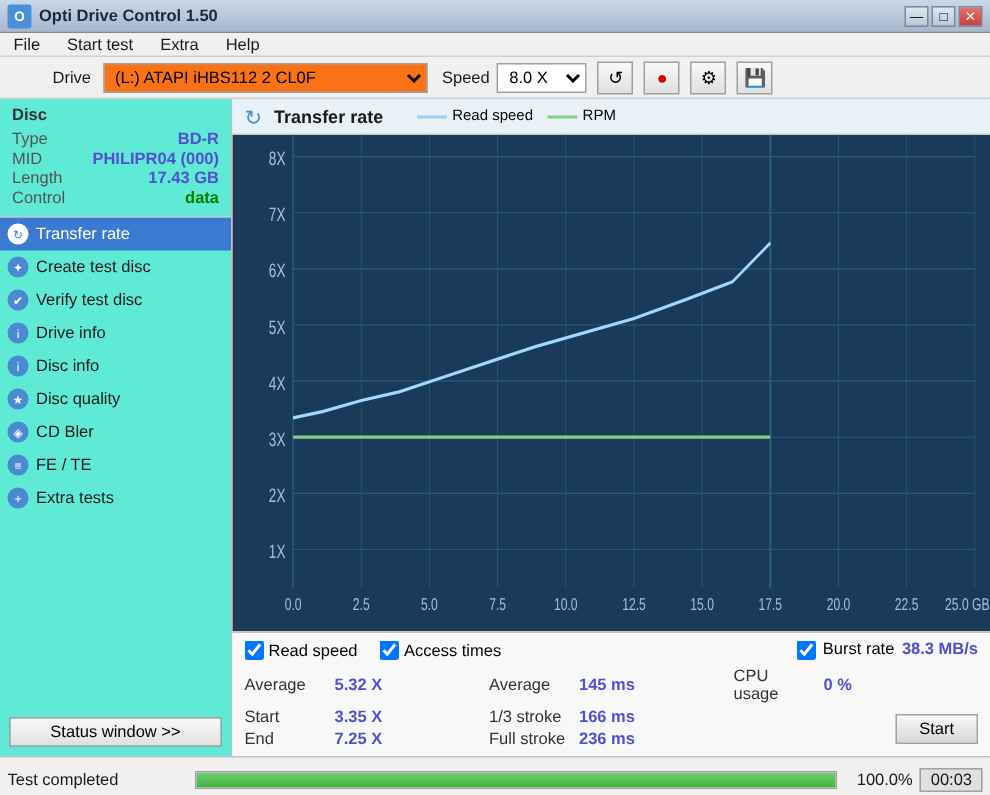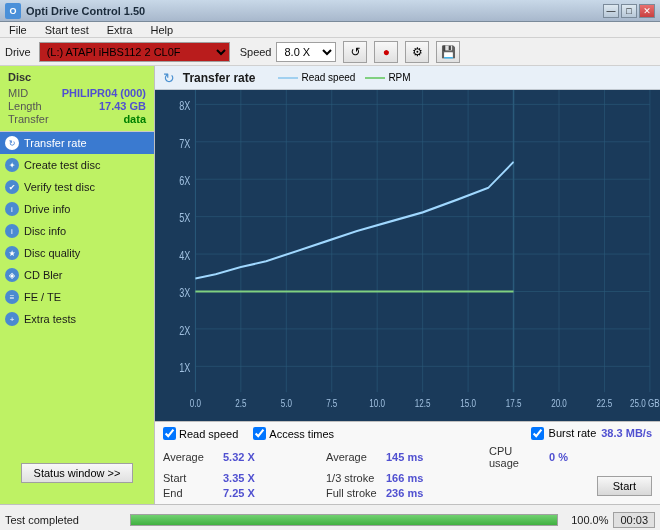--- a/index.html
+++ b/index.html
@@ -67,28 +67,28 @@
     
     #drive-bar {
       background: #f0f0f0;
       height: 28px;
       display: flex;
       align-items: center;
       padding: 0 5px;
       border-bottom: 1px solid #d0d0d0;
       gap: 5px;
     }
-    #drive-label { font-size: 11px; color: #1a1a1a; margin-right: 3px; }
+    #drive-label { font-size: 11px; color: #1a1a1a; margin-right: 3px; margin-left: 30px; }
     #drive-select {
-      background: #b91c1c;
+      background: #f97316;
       border: 1px solid #a0a0a0;
       height: 20px;
       font-size: 11px;
       padding: 0 3px;
-      width: 191px;
+      width: 216px;
     }
     #speed-label { font-size: 11px; color: #1a1a1a; margin-left: 5px; }
     #speed-select {
       background: white;
       border: 1px solid #a0a0a0;
       height: 20px;
       font-size: 11px;
       padding: 0 3px;
       width: 60px;
     }
@@ -104,21 +104,21 @@
 
     
     #main-area {
       display: flex;
       height: calc(530px - 22px - 20px - 28px - 22px);
     }
 
     
     #sidebar {
       width: 155px;
-      background: #bef264;
+      background: #5eead4;
       border-right: 1px solid #c0c0c0;
       display: flex;
       flex-direction: column;
       flex-shrink: 0;
     }
     #disc-section {
       padding: 5px 8px;
       border-bottom: 1px solid #c8c8c8;
     }
     #disc-header {
@@ -158,21 +158,21 @@
       width: 14px; height: 14px;
       border-radius: 50%;
       display: flex; align-items: center; justify-content: center;
       font-size: 8px;
       flex-shrink: 0;
     }
     .nav-icon.blue { background: #4a8ad0; color: white; }
     .nav-icon.active { background: white; color: #3a7ad0; }
 
     #status-window-btn {
-      margin: 21px;
+      margin: 6px;
       padding: 3px 8px;
       background: linear-gradient(to bottom, #f8f8f8, #e0e0e0);
       border: 1px solid #a0a0a0;
       cursor: pointer;
       font-size: 11px;
       text-align: center;
     }
 
     
     #content-area {
@@ -364,29 +364,33 @@
   <button class="toolbar-btn">💾</button>
 </div>
 
 <div id="main-area">
 
   <div id="sidebar">
 
     <div id="disc-section">
       <div id="disc-header">Disc</div>
       <div class="disc-row">
+        <span class="disc-label">Type</span>
+        <span class="disc-value">BD-R</span>
+      </div>
+      <div class="disc-row">
         <span class="disc-label">MID</span>
         <span class="disc-value">PHILIPR04 (000)</span>
       </div>
       <div class="disc-row">
         <span class="disc-label">Length</span>
         <span class="disc-value">17.43 GB</span>
       </div>
       <div class="disc-row">
-        <span class="disc-label">Transfer</span>
+        <span class="disc-label">Control</span>
         <span class="disc-value green">data</span>
       </div>
     </div>
 
     <div id="nav-section">
       <div class="nav-item active">
         <div class="nav-icon active">↻</div>
         <span>Transfer rate</span>
       </div>
       <div class="nav-item">

